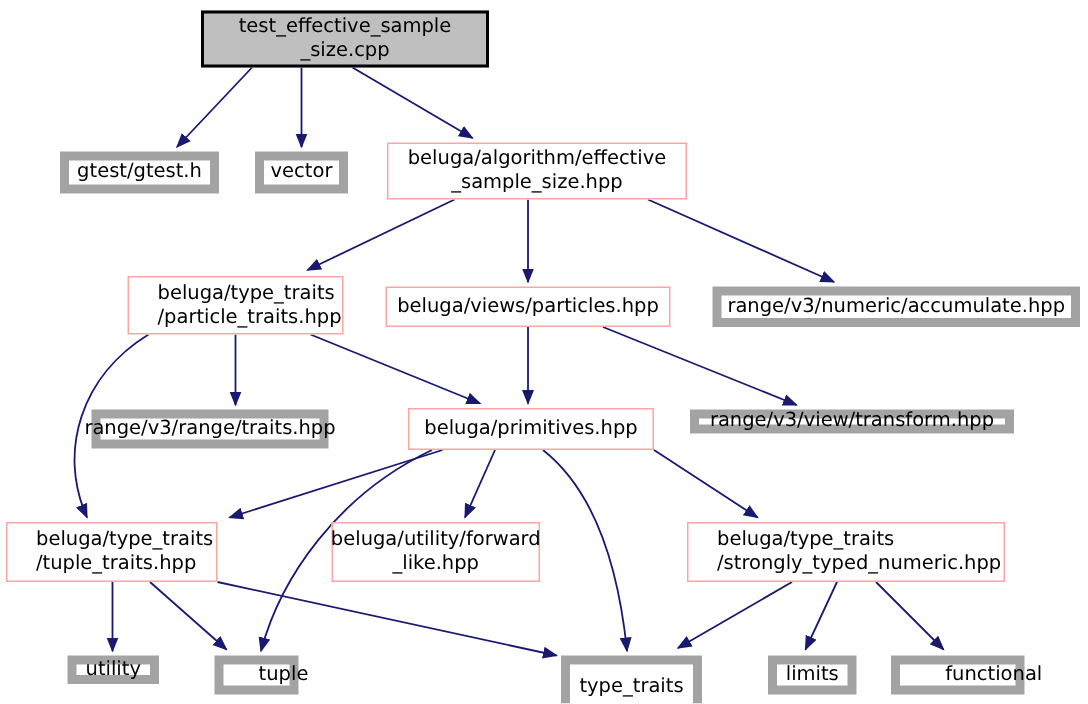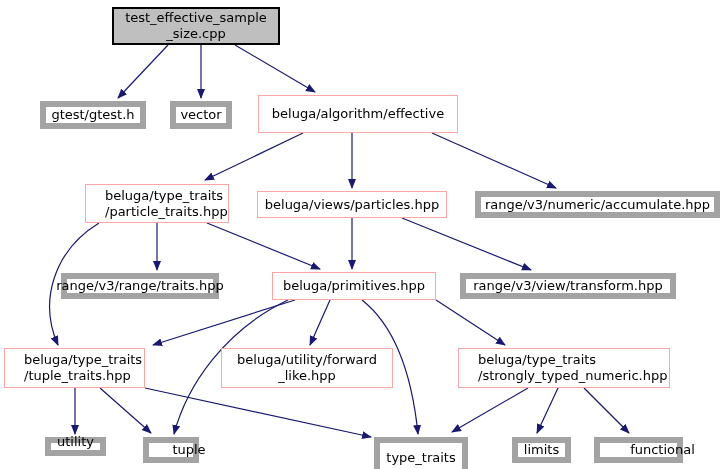--- a/index.html
+++ b/index.html
@@ -59,70 +59,71 @@
     <path class="edge" marker-end="url(#arrow)" d="M288,300 C225,330 187,385 174,434"></path>
     <path class="edge" marker-end="url(#arrow)" d="M362,300 C400,330 413,385 418,434"></path>
     <path class="edge" marker-end="url(#arrow)" d="M75,388 L75,434"></path>
     <path class="edge" marker-end="url(#arrow)" d="M100,388 L151,433"></path>
     <path class="edge" marker-end="url(#arrow)" d="M145,388 L371,437"></path>
     <path class="edge" marker-end="url(#arrow)" d="M528,388 L452,432"></path>
     <path class="edge" marker-end="url(#arrow)" d="M558,388 L537,433"></path>
     <path class="edge" marker-end="url(#arrow)" d="M584,388 L629,433"></path>
   </svg>
 
-  <div class="node root" style="left:112px; top:7px; width:168px; height:38px;">
+  <div class="node root" style="left:134px; top:7px; width:192px; height:38px;">
     <span>test_effective_sample</span>
     <span>_size.cpp</span>
   </div>
 
   <div class="node external" style="left:40px; top:101px; width:106px; height:28px;">
     <span>gtest/gtest.h</span>
   </div>
   <div class="node external" style="left:170px; top:101px; width:62px; height:28px;">
     <span>vector</span>
   </div>
   <div class="node internal" style="left:258px; top:95px; width:200px; height:38px;">
     <span>beluga/algorithm/effective</span>
+    <span>_sample_size.hpp</span>
   </div>
 
   <div class="node internal align-left" style="left:85px; top:184px; width:144px; height:39px;">
     <span>beluga/type_traits</span>
     <span>/particle_traits.hpp</span>
   </div>
   <div class="node internal" style="left:257px; top:191px; width:190px; height:27px;">
     <span>beluga/views/particles.hpp</span>
   </div>
   <div class="node external" style="left:475px; top:191px; width:245px; height:27px;">
     <span>range/v3/numeric/accumulate.hpp</span>
   </div>
 
   <div class="node external" style="left:61px; top:273px; width:158px; height:26px;">
     <span>range/v3/range/traits.hpp</span>
   </div>
   <div class="node internal" style="left:272px; top:272px; width:164px; height:28px;">
     <span>beluga/primitives.hpp</span>
   </div>
-  <div class="node external" style="left:460px; top:273px; width:216px; height:26px;">
+  <div class="node external" style="left:460px; top:273px; width:216px; height:16px;">
     <span>range/v3/view/transform.hpp</span>
   </div>
 
   <div class="node internal align-left" style="left:4px; top:348px; width:141px; height:40px;">
     <span>beluga/type_traits</span>
     <span>/tuple_traits.hpp</span>
   </div>
-  <div class="node internal" style="left:221px; top:348px; width:172px; height:40px;">
+  <div class="node internal" style="left:221px; top:348px; width:139px; height:40px;">
     <span>beluga/utility/forward</span>
     <span>_like.hpp</span>
   </div>
   <div class="node internal align-left" style="left:458px; top:348px; width:212px; height:40px;">
     <span>beluga/type_traits</span>
     <span>/strongly_typed_numeric.hpp</span>
   </div>
 
-  <div class="node external" style="left:45px; top:437px; width:61px; height:19px;justify-content:flex-end;">
+  <div class="node external" style="left:45px; top:437px; width:61px; height:19px;">
     <span>utility</span>
   </div>
   <div class="node external" style="left:143px; top:437px; width:56px; height:26px;padding-left:36px;">
     <span>tuple</span>
   </div>
   <div class="node external" style="left:374px; top:437px; width:94px; height:42px;">
     <span>type_traits</span>
   </div>
   <div class="node external" style="left:512px; top:437px; width:59px; height:26px;">
     <span>limits</span>

